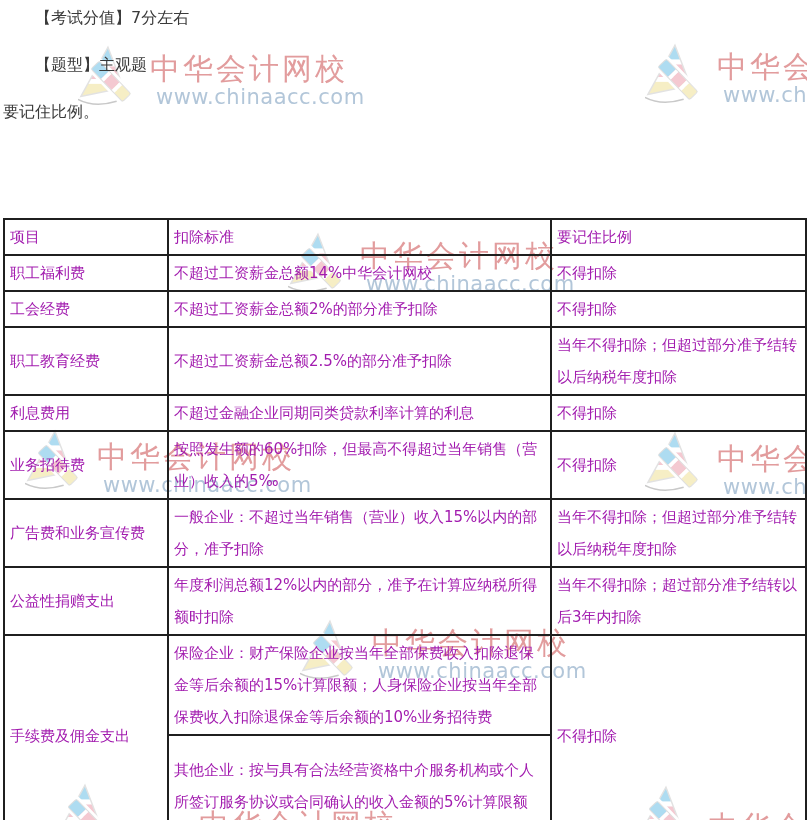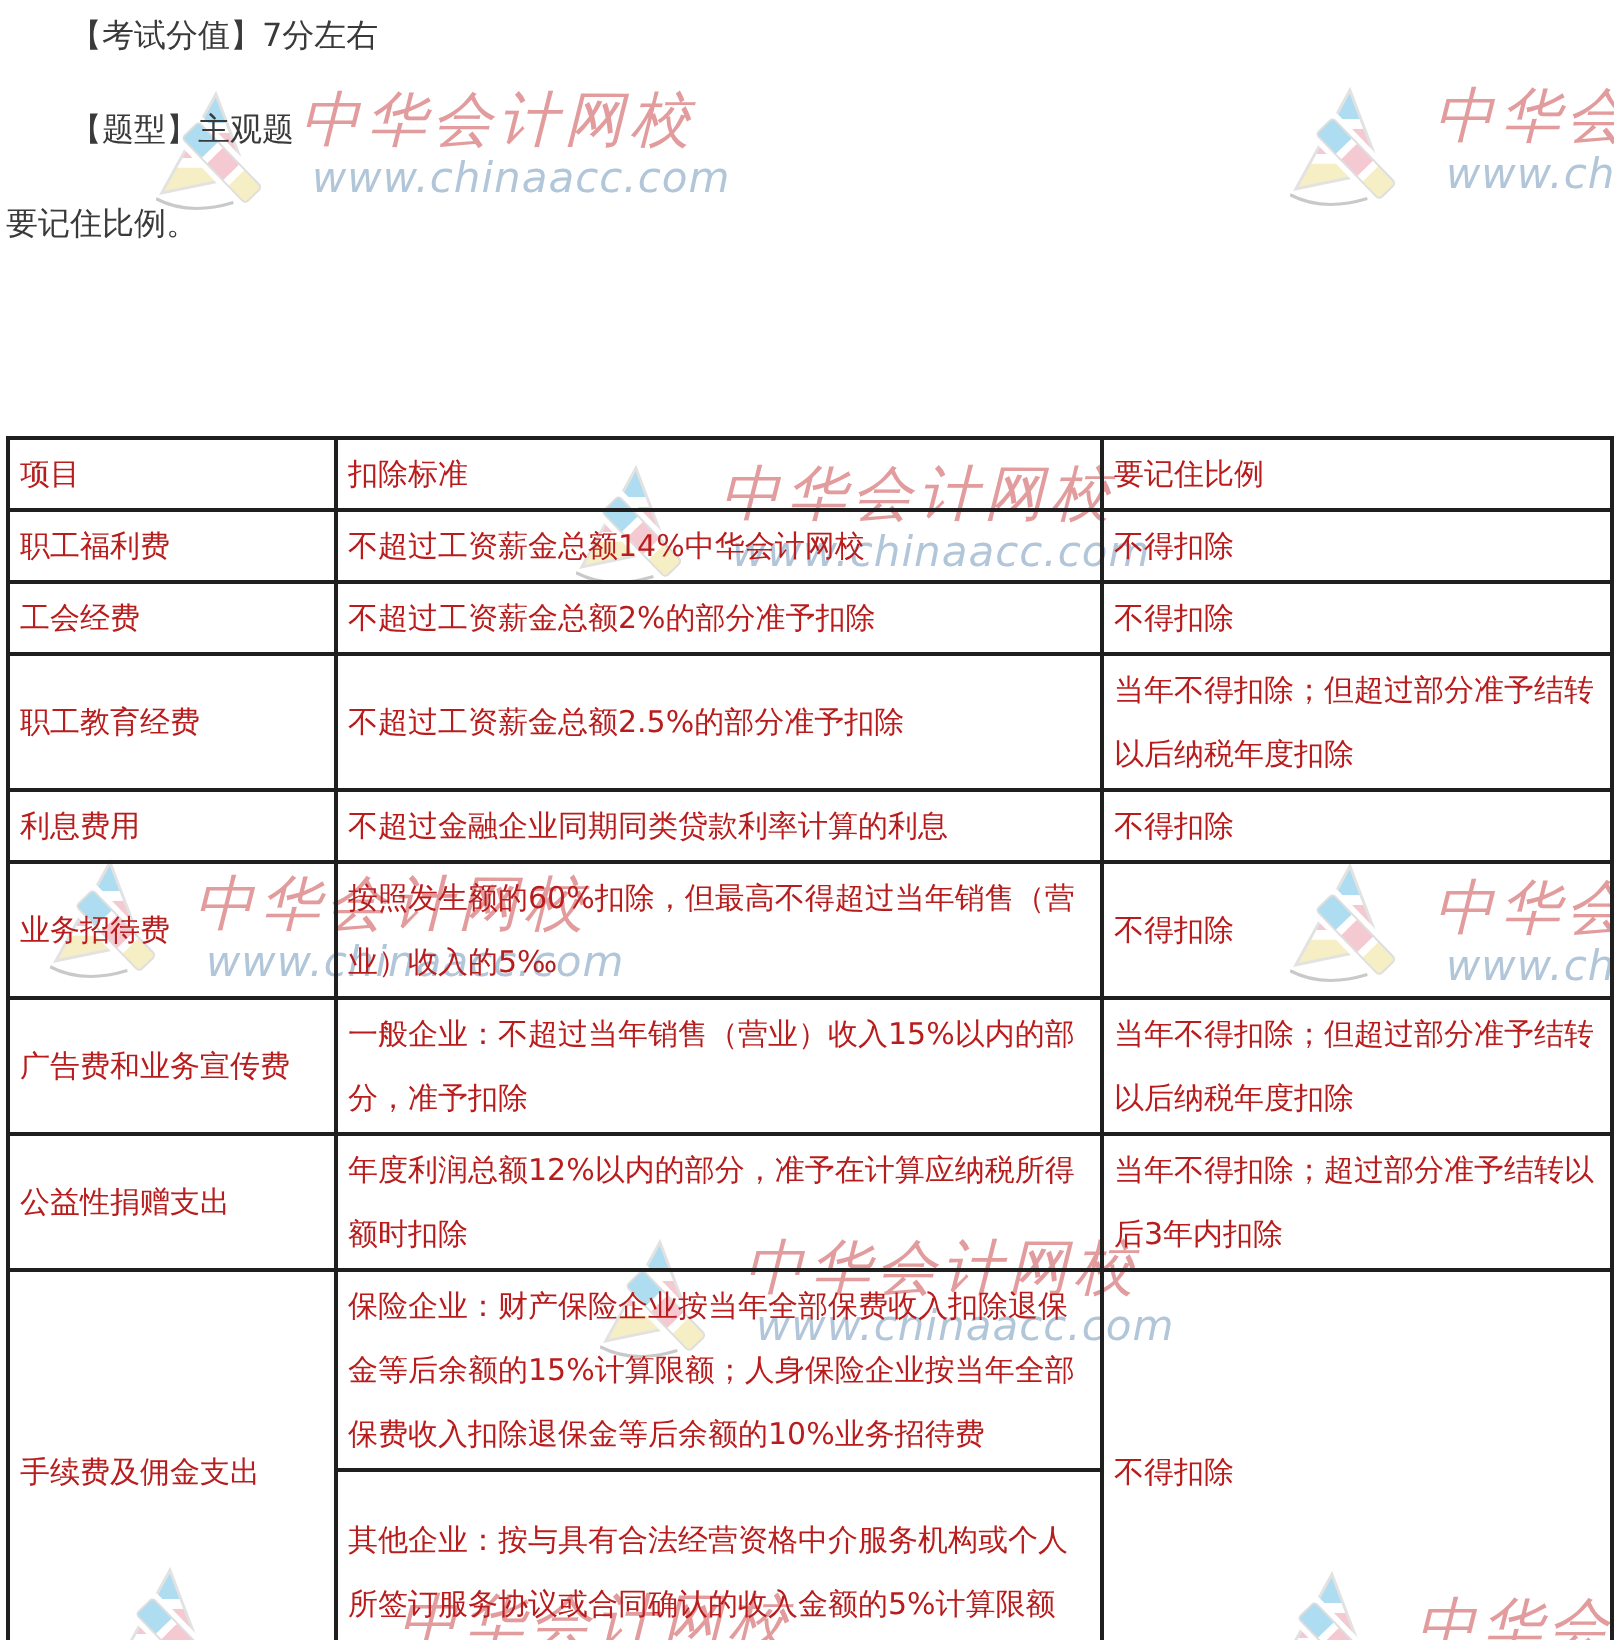--- a/index.html
+++ b/index.html
@@ -1,39 +1,39 @@
 <!DOCTYPE html>
 <html><head>
 <meta charset="utf-8">
 <style>
   html,body{margin:0;padding:0;background:#ffffff;}
   #screen{
     position:relative;width:807px;height:820px;overflow:hidden;background:#ffffff;
     font-family:"DejaVu Sans","Liberation Sans",sans-serif;color:#3a3a3a;
   }
   
-  .wm{position:absolute;display:flex;align-items:flex-start;gap:14px;z-index:0;pointer-events:none;font-style:italic;}
+  .wm{position:absolute;display:flex;align-items:center;gap:14px;z-index:0;pointer-events:none;}
   .wm-logo{width:58px;height:72px;flex:none;}
   .wm-title{font-size:30px;line-height:33px;letter-spacing:3px;white-space:nowrap;}
   .wm-url{font-size:21px;line-height:24px;letter-spacing:.5px;margin-left:6px;white-space:nowrap;}
   
   .content{position:absolute;left:0;top:0;width:807px;height:724px;z-index:1;}
   .intro{padding:8px 3px 0 3px;}
   .intro-line{margin:0 0 27px 0;font-size:16px;line-height:20px;text-indent:2em;}
   .hint-line1{margin:0 0 16px 0;font-size:16px;line-height:20px;text-indent:2em;}
   .hint-line2{margin:0;font-size:16px;line-height:20px;}
   
   table.ded{
     position:absolute;left:3px;top:218px;width:802px;
     border-collapse:collapse;table-layout:fixed;font-size:15px;
   }
   table.ded td{
     border:2px solid #1f1f1f;vertical-align:middle;
     padding:1px 5px;line-height:32px;background:transparent;
-    font-weight:normal;color:#b91c1c;overflow:hidden;
+    font-weight:normal;color:#a21caf;overflow:hidden;
   }
 </style>
 </head>
 <body>
 
 <div id="screen">
 
   <svg width="0" height="0" style="position:absolute" aria-hidden="true">
     <defs>
       <clipPath id="triClip">

